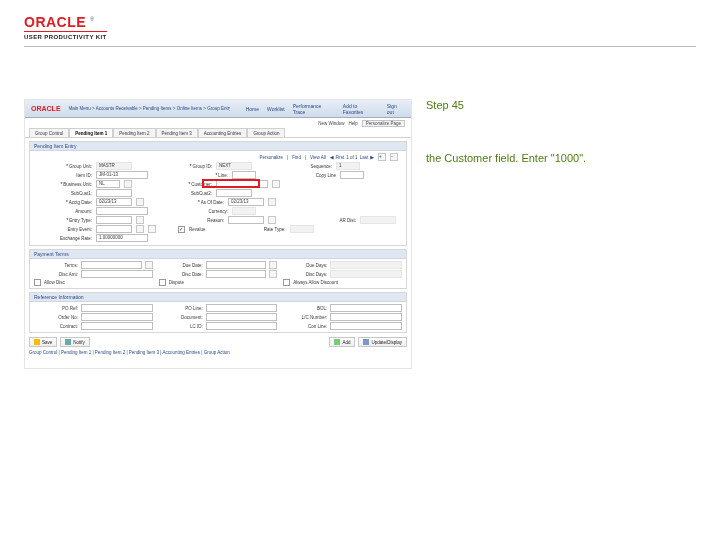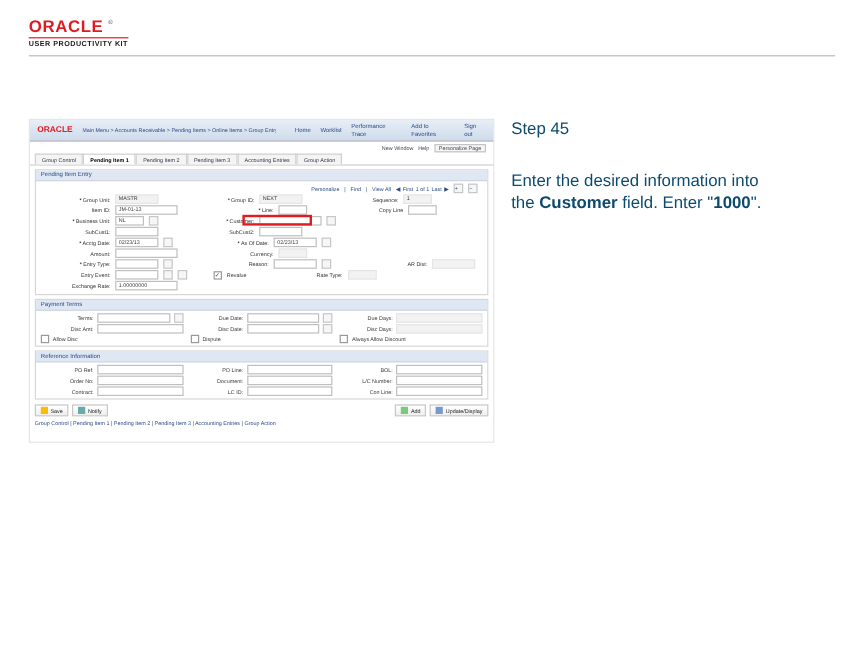--- a/index.html
+++ b/index.html
@@ -63,24 +63,24 @@
   .footer-buttons .grp { display: flex; gap: 3px; }
   .footer-buttons .b { border: 1px solid #c7c7c7; background: linear-gradient(#fff,#eee); padding: 1px 4px; font-size: 4.5px; color: #222; display: flex; align-items: center; gap: 2px; }
   .footer-buttons .b .ic { width: 6px; height: 6px; }
   .ic-save { background: #fb0; }
   .ic-attach { background: #6aa; }
   .ic-add { background: #7c7; }
   .ic-update { background: #79c; }
 
   .linksline { font-size: 4.5px; color: #2a4a88; padding: 1px 4px 3px 4px; border-top: 0; }
 
-  .instructions { flex: 1; font-size: 14px; color: #0c4a6e; }
+  .instructions { flex: 1; font-size: 11px; color: #4d7c0f; }
   .step-head { margin-bottom: 26px; }
   .instr-text { line-height: 1.3; }
-  .instr-text b { font-weight: 700; }
+  .instr-text b { font-weight: 400; }
 </style>
 </head>
 <body>
 
 <div class="page">
 
   <div class="header">
     <div class="brand">
       <div class="oracle-logo">
         <span class="wordmark">ORACLE</span>
@@ -340,19 +340,19 @@
         </div>
       </div>
 
       <div class="linksline">Group Control | Pending Item 1 | Pending Item 2 | Pending Item 3 | Accounting Entries | Group Action</div>
 
     </div>
 
     <div class="instructions">
       <div class="step-head">Step 45</div>
       <div class="instr-text">
-        <span>Enter the desired information into</span><br>
+        <br>
         <span>the </span><b>Customer</b><span> field. Enter "</span><b>1000</b><span>".</span>
       </div>
     </div>
 
   </div>
 </div>
 
 </body></html>

